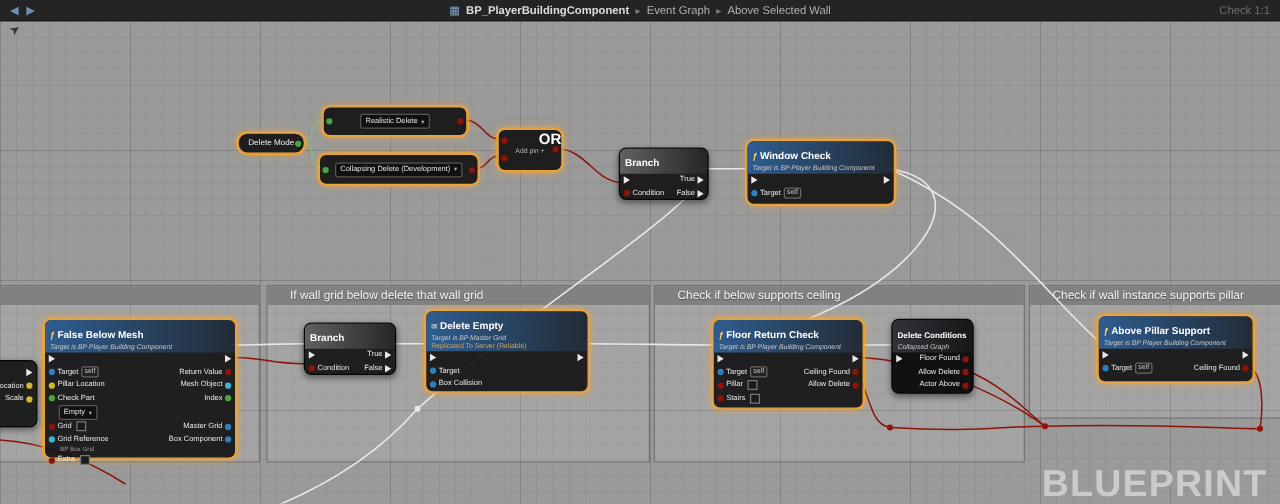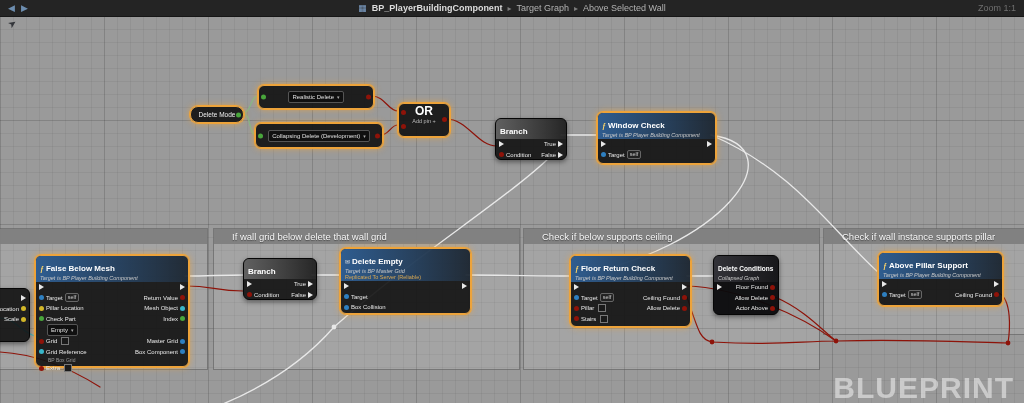--- a/index.html
+++ b/index.html
@@ -77,42 +77,42 @@
     padding:0 2px;font-size:5.5px;color:#ccc;line-height:7px;}
   .cb{display:inline-block;width:6px;height:6px;border:1px solid #777;
     background:#1a1a1a;margin-left:2px;}
   .dd{display:inline-flex;align-items:center;gap:3px;background:#101010;
     border:1px solid #555;border-radius:2px;padding:0 3px;font-size:6px;
     color:#e0e0e0;height:10px;white-space:nowrap;}
   .dd .caret{font-size:5px;color:#aaa;}
   .subnote{font-size:5px;color:#9a9a9a;padding-left:12px;line-height:6px;}
   .npin-l{position:absolute;left:2px;top:50%;transform:translateY(-50%);}
   .npin-r{position:absolute;right:2px;top:50%;transform:translateY(-50%);}
-  .orttl{font-size:12px;font-weight:bold;color:#fff;text-align:center;line-height:14px;}
+  .orttl{font-size:12px;font-weight:bold;color:#fff;text-align:right;line-height:14px;}
   .oradd{font-size:5.5px;color:#bbb;text-align:center;line-height:7px;}
   .pill{display:flex;align-items:center;justify-content:center;border-radius:8px;}
   .pill span{font-size:6.5px;color:#eee;}
 </style>
 </head>
 <body>
 
 <div class="stage">
 
   <div class="topbar">
     <span class="nav-ico">◀</span>
     <span class="nav-ico">▶</span>
     <div class="crumbs">
       <span class="crumb-ico">▦</span>
       <span class="crumb-root">BP_PlayerBuildingComponent</span>
       <span class="crumb-sep">▸</span>
-      <span class="crumb">Target Graph</span>
+      <span class="crumb">Event Graph</span>
       <span class="crumb-sep">▸</span>
       <span class="crumb">Above Selected Wall</span>
     </div>
-    <span class="zoom">Zoom 1:1</span>
+    <span class="zoom">Check 1:1</span>
   </div>
 
   <div class="canvas">
     <span class="cursor-ico">➤</span>
     <div class="wm">BLUEPRINT</div>
 
     <div class="comment" style="left:-40px;top:212px;width:246px;height:140px;">
       <div class="chead"></div>
     </div>
     <div class="comment" style="left:213px;top:212px;width:305px;height:140px;">

